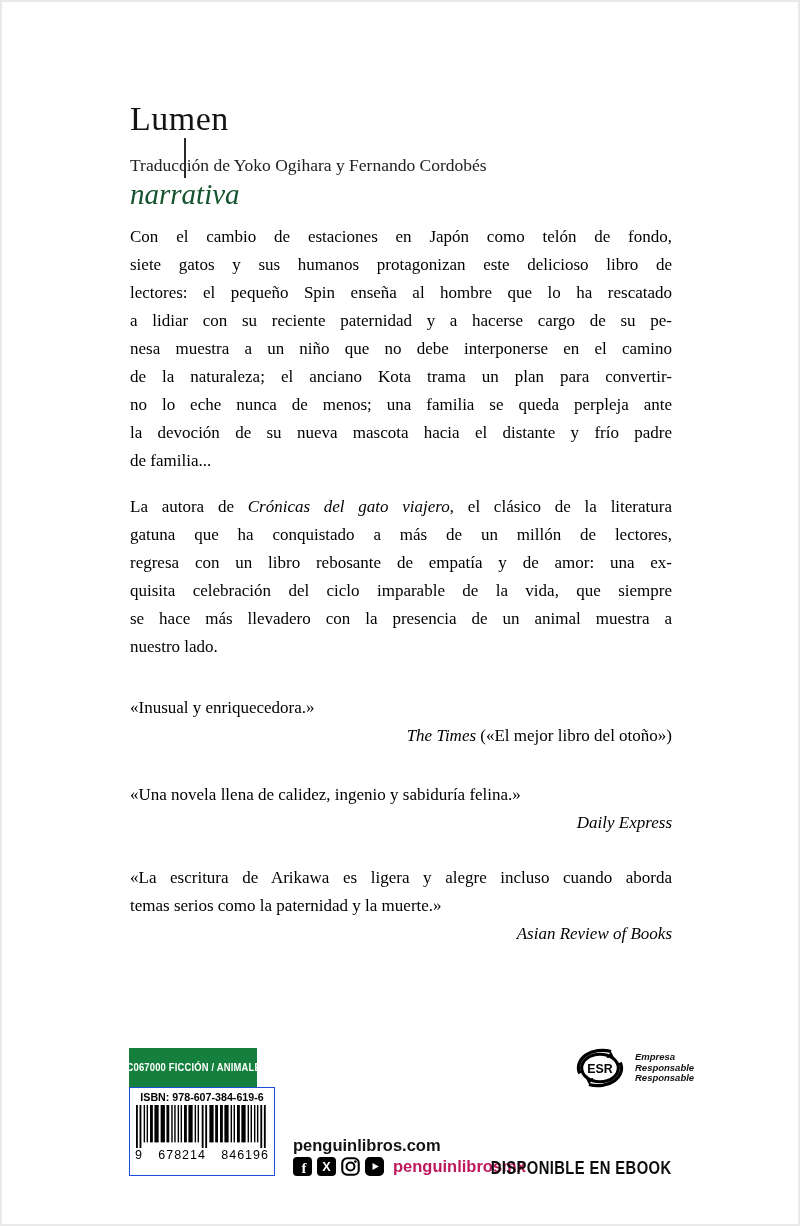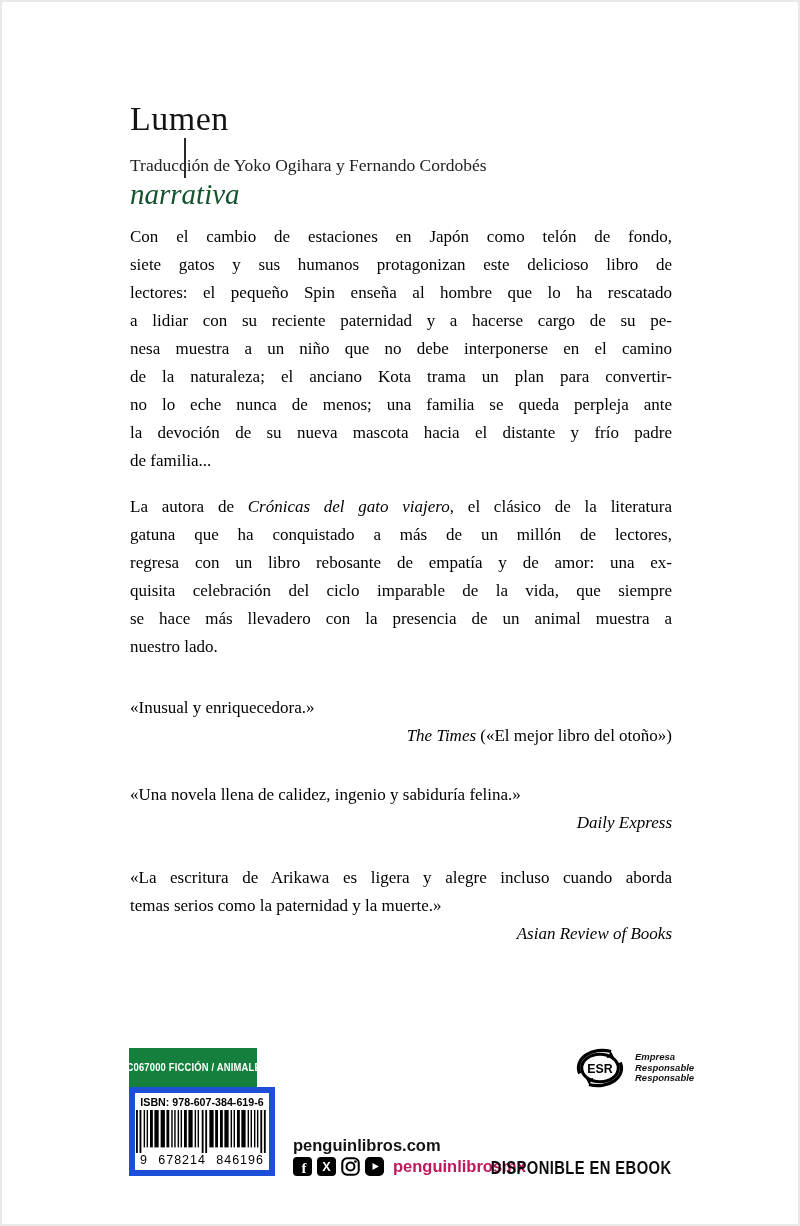--- a/index.html
+++ b/index.html
@@ -32,21 +32,21 @@
   .category-box {
     position:absolute; left:129px; top:1048px; width:128px; height:39px;
     background:#15803d; display:flex; align-items:center; justify-content:center;
   }
   .category-box span {
     color:#fff; font-family:"Liberation Sans", sans-serif; font-weight:bold;
     font-size:10px; white-space:nowrap; transform:scaleX(0.94); letter-spacing:0.2px;
   }
   .barcode-box {
     position:absolute; left:129px; top:1087px; width:146px; height:89px;
-    background:#fff; border:6px solid #1d4ed8; box-sizing:border-box; padding-top:3px;
+    background:#fff; border:1px solid #1d4ed8; box-sizing:border-box; padding-top:3px;
   }
   .isbn {
     font-family:"Liberation Sans", sans-serif; font-weight:bold; font-size:11px;
     text-align:center; white-space:nowrap; transform:scaleX(0.97); color:#000;
   }
   .bars { display:block; height:43px; width:132px; margin:2px auto 0; fill:#000; }
   .bdigits {
     display:flex; justify-content:space-between; padding:0 5px; margin-top:0px;
     font-family:"Liberation Sans", sans-serif; font-size:12.5px; color:#000; letter-spacing:1px;
   }

